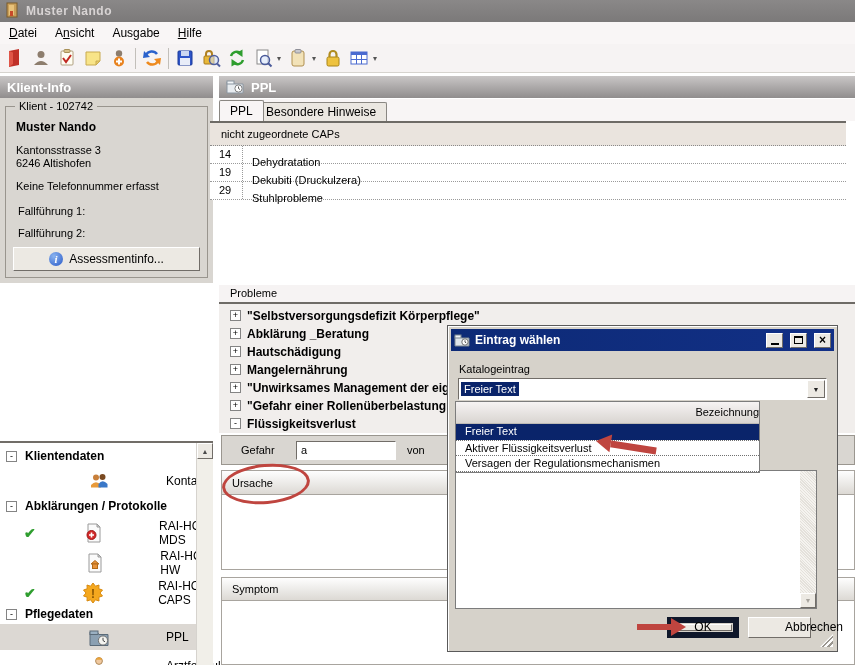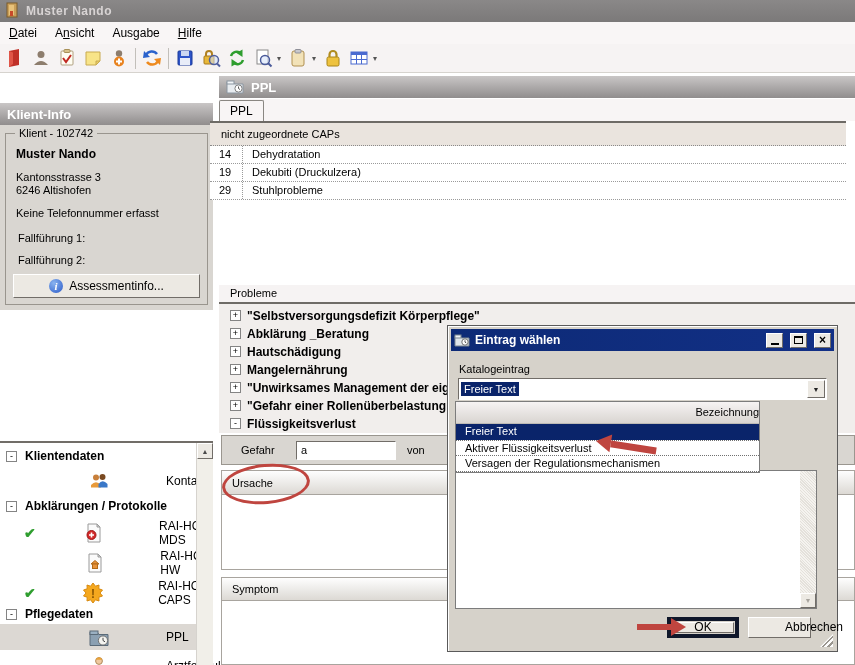--- a/index.html
+++ b/index.html
@@ -20,21 +20,21 @@
   .tbtn { width:26px; height:25px; display:flex; align-items:center; justify-content:center; }
   .tsep { width:1px; height:21px; background:#c2bfba; margin:0 3px; }
   .tcaret { font-size:8px; color:#555; margin:0 4px 0 1px; }
   
   .raised { background:#ece9e3; border:1px solid; border-color:#fff #716d68 #716d68 #fff; }
   .sunken { border:1px solid; border-color:#716d68 #fff #fff #716d68; }
   .grad-header { background:linear-gradient(#c9c6c6,#908d8d); color:#fff; font-weight:bold; font-size:13px;
     display:flex; align-items:center; gap:7px; padding:0 7px; }
   
   .panel { position:absolute; background:#d9d6d1; }
-  #klient-panel { left:0; top:76px; width:213px; height:207px;margin-top:27px; }
+  #klient-panel { left:0; top:76px; width:213px; height:207px; }
   #klient-panel .hd { height:22px; }
   .groupbox { position:absolute; left:5px; top:30px; right:5px; bottom:5px; border:1px solid #99958e; }
   .legend { position:absolute; top:-7px; left:9px; background:#d9d6d1; padding:0 4px; font-size:11px; }
   .gtext { position:absolute; left:10px; white-space:nowrap; }
   .assess-btn { position:absolute; left:7px; right:7px; bottom:6px; height:24px;
     display:flex; align-items:center; justify-content:center; gap:6px; font-size:12px; }
   .info-dot { width:14px; height:14px; border-radius:50%; background:radial-gradient(circle at 35% 30%,#8ab4f0,#2a5ac8);
     color:#fff; font-family:"Liberation Serif",serif; font-style:italic; font-weight:bold; font-size:11px;
     display:flex; align-items:center; justify-content:center; }
   #warn-panel { left:0; top:287px; width:213px; height:151px; }
@@ -56,21 +56,21 @@
   #main-header { position:absolute; left:219px; top:76px; width:636px; height:22px; }
   #tabstrip { position:absolute; left:219px; top:99px; width:636px; height:22px; background:#f8f5f5; }
   .tab { position:absolute; bottom:0; padding:0 10px; line-height:19px; font-size:12px;
     background:#ebe7e1; border:1px solid #8a8782; border-bottom:none; border-radius:2px 2px 0 0; height:19px; }
   .tab.active { background:#f8f5f5; height:21px; line-height:21px; z-index:2; }
   #caps-list { position:absolute; left:210px; top:121px; width:636px; border-top:2px solid #6e6b66; }
   #caps-list .lhd { height:23px; line-height:23px; background:#eae4de; padding-left:11px;
     border-bottom:1px dotted #8a8a8a; }
   .caps-row { height:18px; display:flex; background:#fff; border-bottom:1px dotted #9a9a9a; line-height:17px; }
   .caps-row .num { width:33px; padding-left:9px; border-right:1px dotted #9a9a9a; }
-  .caps-row .lab { padding-left:9px; }
+  .caps-row .lab { padding-left:9px;margin-top:8px; }
   #problems-label { position:absolute; left:219px; top:285px; width:636px; height:17px; background:#f6f3f3;
     padding-left:11px; line-height:16px; }
   #problems-area { position:absolute; left:219px; top:302px; width:636px; height:131px; background:#f1eeec;
     border-top:2px solid #6e6b66; }
   .prob-item { position:absolute; left:0; height:17px; display:flex; align-items:center; gap:6px;
     padding-left:11px; font-weight:bold; font-size:12px; white-space:nowrap; }
   #version-bar { position:absolute; left:221px; top:435px; width:634px; height:30px; background:#d9d6d1;
     border:1px solid #9a968f; }
   #version-bar .vl { position:absolute; left:19px; top:8px; }
   #version-input { position:absolute; left:74px; top:5px; width:100px; height:19px; background:#fff;
@@ -104,21 +104,21 @@
   .opt.sel { background:#0a246a; color:#fff; }
   .opt.dot { border-bottom:1px dotted #707070; }
   .opt.dot-top { border-top:1px dotted #707070; }
   .biglist { position:absolute; left:4px; top:119px; width:362px; height:139px; background:#fff;
     border:1px solid #7c7c7c; }
   .biglist .track { position:absolute; right:0; top:0; bottom:0; width:16px;
     background:repeating-linear-gradient(45deg,#f5f3ef 0 1px,#e4e1db 1px 2px); }
   .biglist .down { position:absolute; right:0; bottom:0; width:16px; height:15px; font-size:7px; color:#a8a49e;
     display:flex; align-items:center; justify-content:center; }
   .dlg-btn { position:absolute; top:266px; height:21px; text-align:center; line-height:19px; font-size:12px;padding-left:36px; }
-  #ok-btn { left:216px; width:72px; border:4px solid #0f172a; padding:1px; }
+  #ok-btn { left:216px; width:72px; border:6px solid #0f172a; padding:1px; }
   #ok-btn .inner { width:100%; height:100%; display:flex; align-items:center; justify-content:center; }
   #cancel-btn { left:297px; width:63px; }
   .grip { position:absolute; right:1px; bottom:1px; width:13px; height:13px;
     background:repeating-linear-gradient(135deg,#fdfdfd 0 2px,#9a968f 2px 4px);
     clip-path:polygon(100% 0,100% 100%,0 100%); }
   
   .red-ellipse { position:absolute; left:222px; top:464px; width:88px; height:40px; border:3px solid #bf453f;
     border-radius:50%; transform:rotate(-5deg); z-index:40; }
   .arrow { position:absolute; display:flex; align-items:center; z-index:40; }
   .arrow .tail { height:7px; background:#bf453f; }
@@ -364,20 +364,21 @@
           <path d="M1 4 h6 l1.5 2 H17 v9 H1z" fill="#e8ecf0" stroke="#8a95a0"></path>
           <rect x="1" y="3" width="7" height="3" fill="#f2f5f8" stroke="#8a95a0"></rect>
           <circle cx="12.5" cy="10.5" r="3.6" fill="#fff" stroke="#808080"></circle>
           <path d="M12.5 8.5 v2 l1.5 1" stroke="#555" fill="none"></path>
         </svg></span>
     <span>PPL</span>
   </div>
 
   <div id="tabstrip">
     <div class="tab active" style="left:0;">PPL</div>
+    <div class="tab" style="left:36px;">Besondere Hinweise</div>
   </div>
 
   <div id="caps-list">
     <div class="lhd">nicht zugeordnete CAPs</div>
     <div class="caps-row">
       <span class="num">14</span>
       <span class="lab">Dehydratation</span>
     </div>
     <div class="caps-row">
       <span class="num">19</span>

